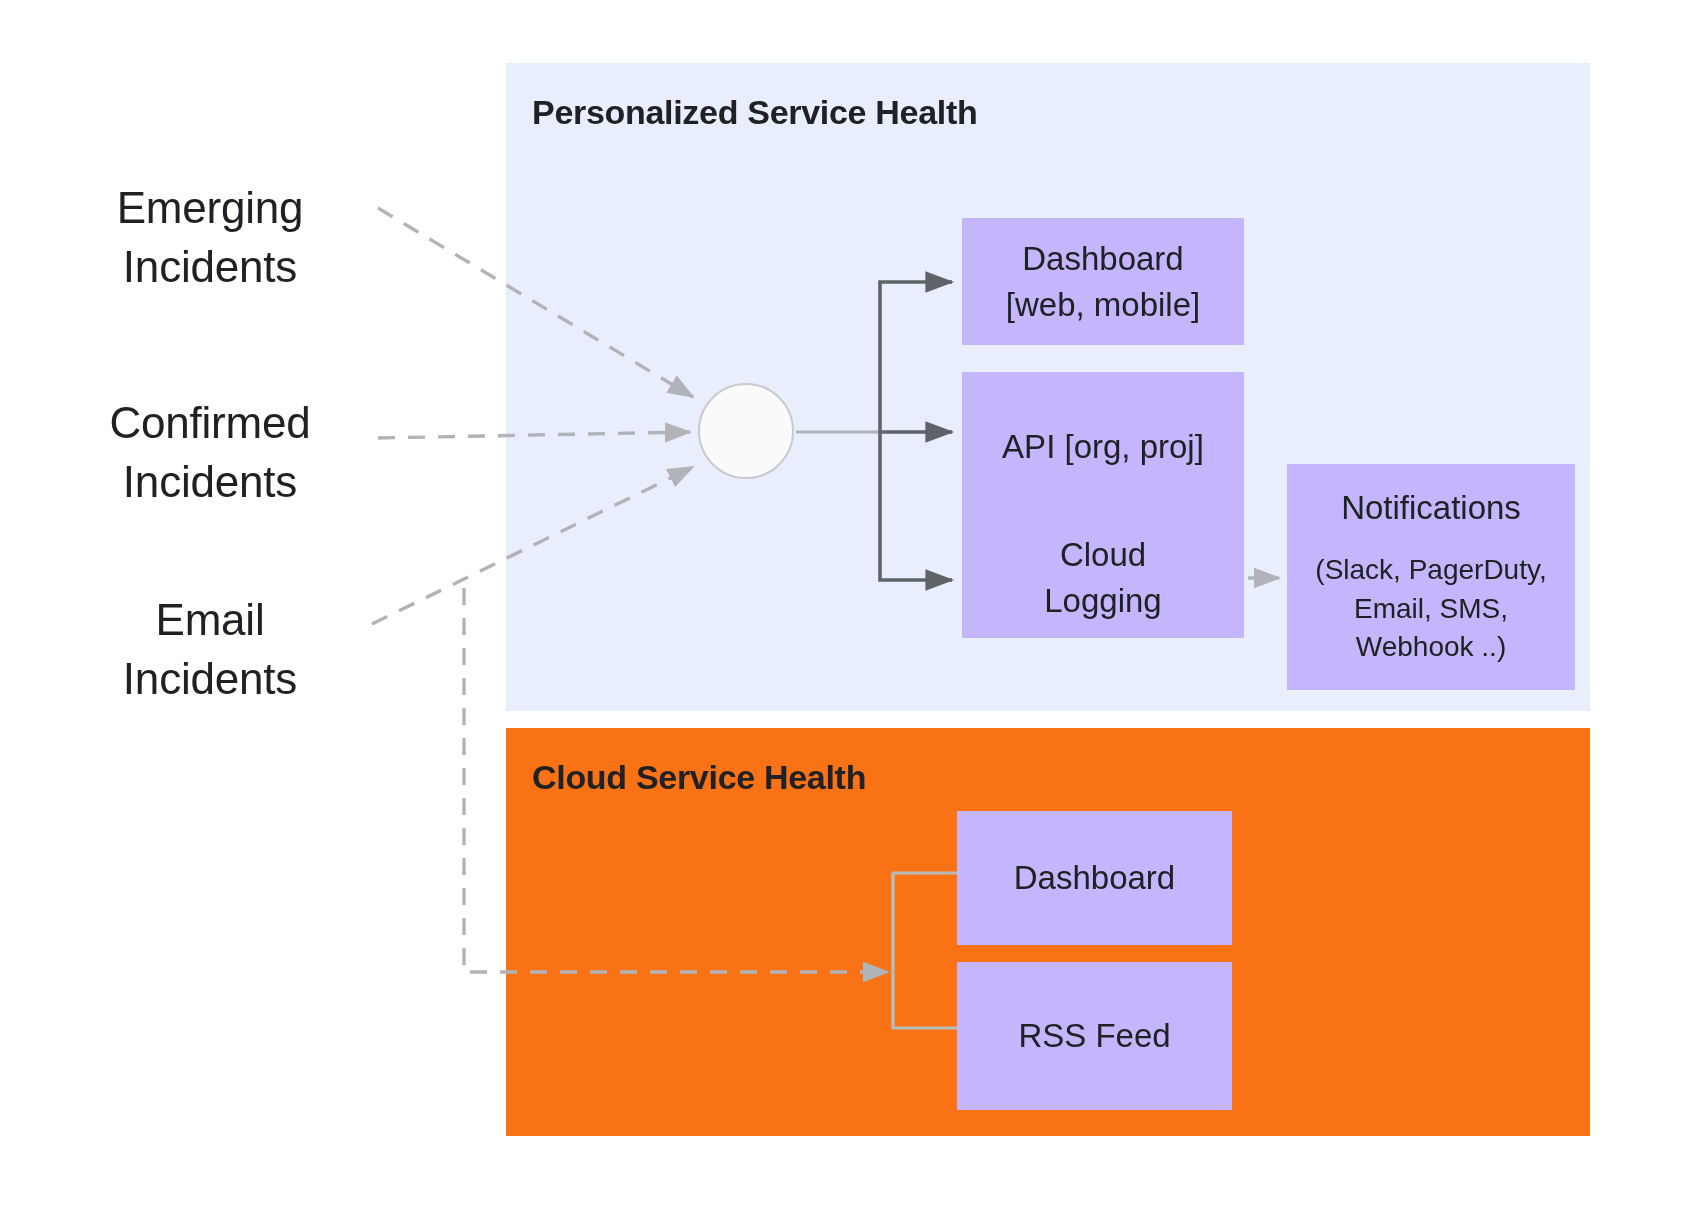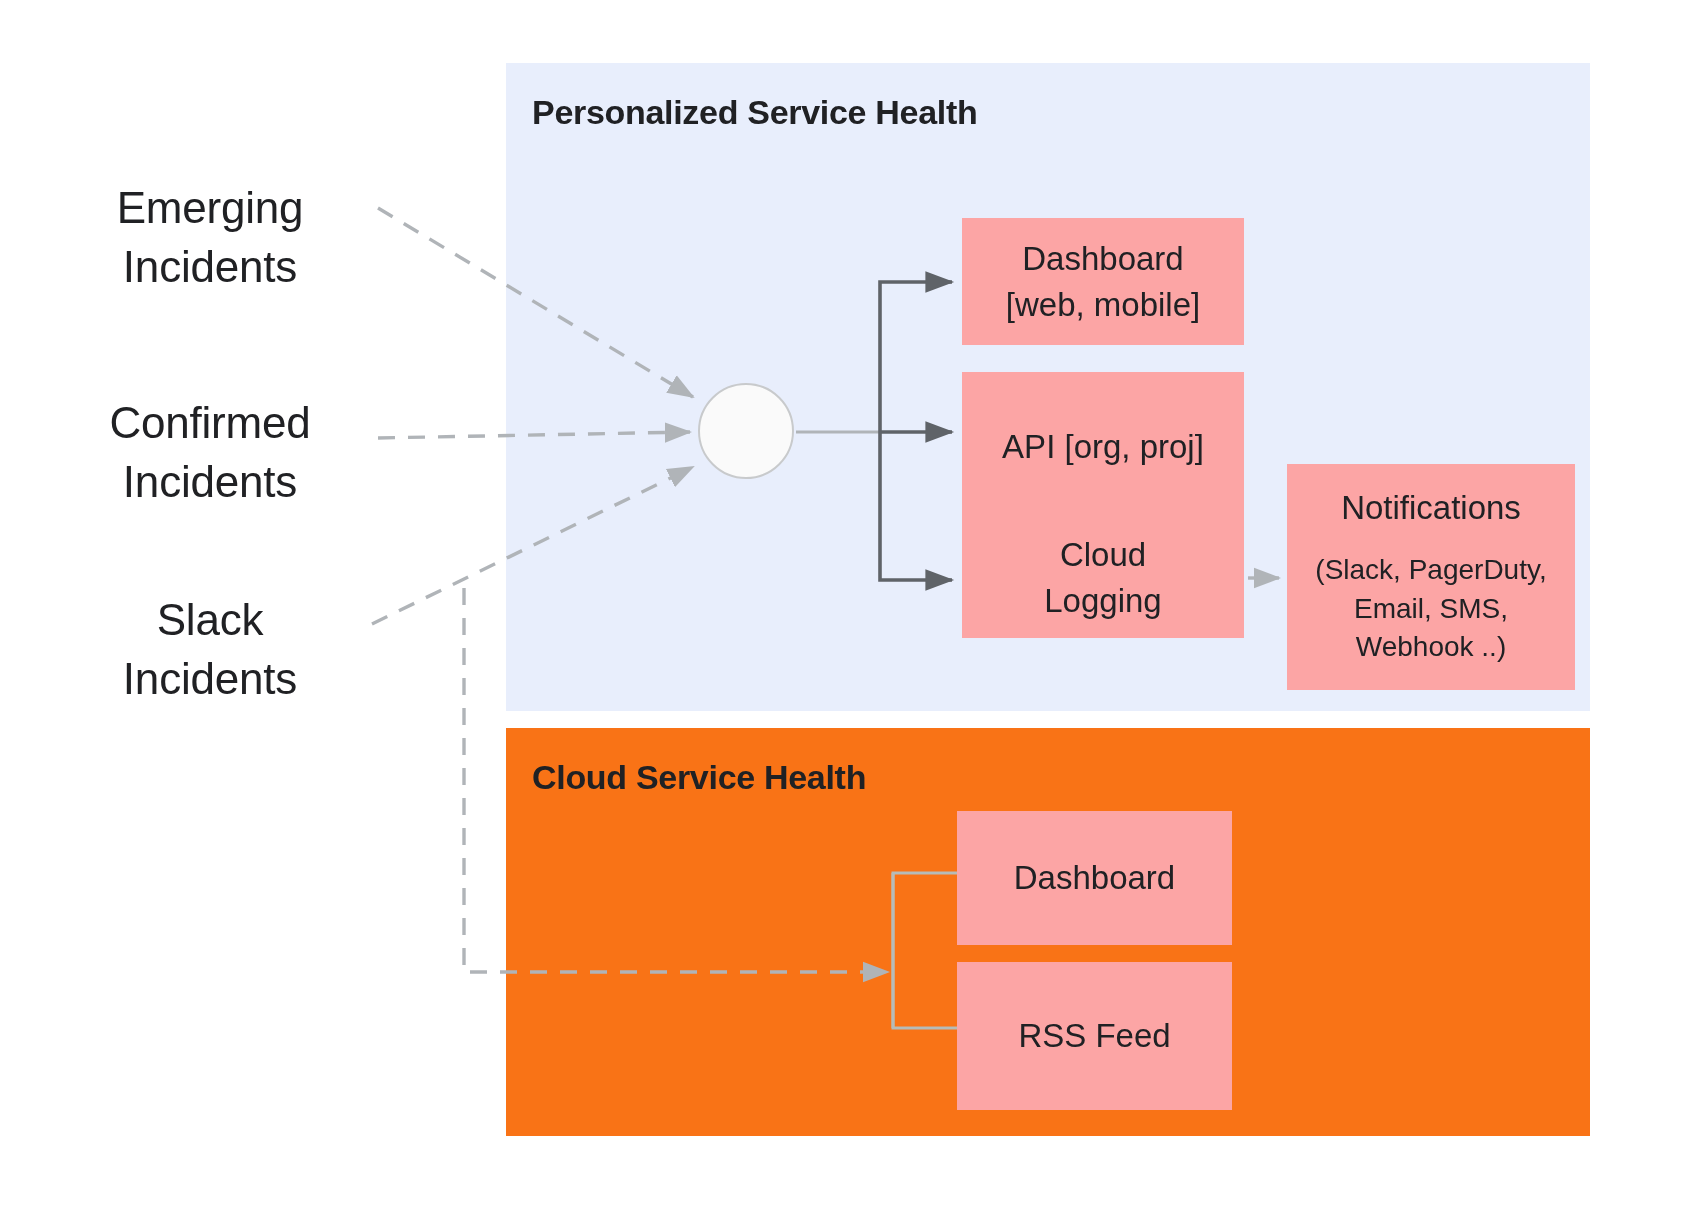--- a/index.html
+++ b/index.html
@@ -59,21 +59,21 @@
     top: 30px;
     font-size: 34px;
     font-weight: 700;
     color: #202124;
     letter-spacing: -0.3px;
   }
 
   
   .node-box {
     position: absolute;
-    background: #fca5a5;
+    background: #c4b5fd;
     box-sizing: border-box;
     display: flex;
     align-items: center;
     justify-content: center;
     text-align: center;
     color: #202124;
     font-size: 33px;
     line-height: 1.38;
     white-space: pre-line;
     padding: 4px 10px;
@@ -114,21 +114,21 @@
 </style>
 </head>
 <body>
 
 <div id="canvas">
 
   <div class="incident-label" id="label-emerging">Emerging
 Incidents</div>
   <div class="incident-label" id="label-confirmed">Confirmed
 Incidents</div>
-  <div class="incident-label" id="label-major">Slack
+  <div class="incident-label" id="label-major">Email
 Incidents</div>
 
   <div class="panel" id="panel-personalized">
     <div class="panel-title">Personalized Service Health</div>
   </div>
 
   <div class="panel" id="panel-cloud">
     <div class="panel-title">Cloud Service Health</div>
   </div>
 

